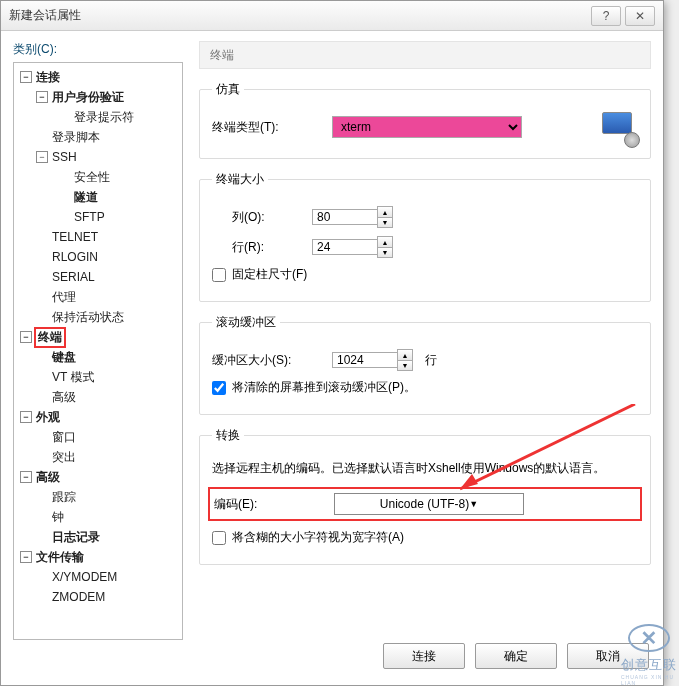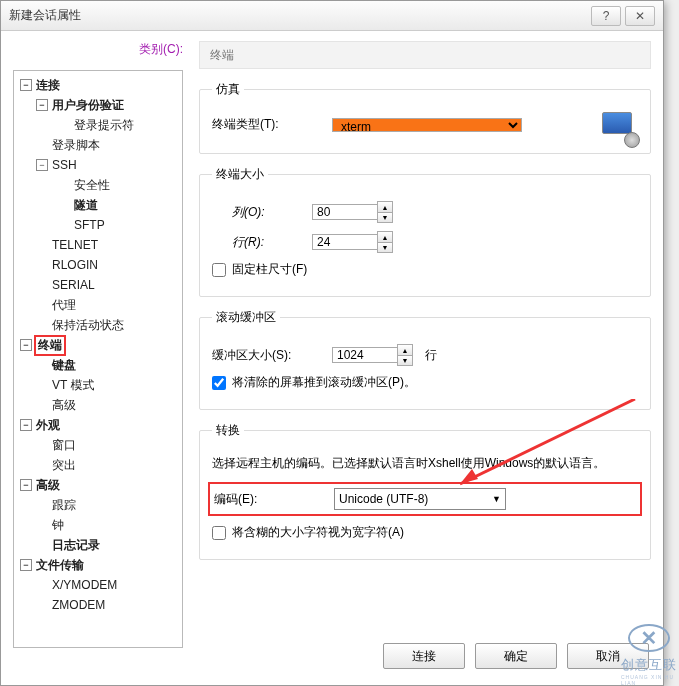--- a/index.html
+++ b/index.html
@@ -7,58 +7,58 @@
 
 .dialog { position: absolute; left: 0; top: 0; width: 664px; height: 686px; background: #fff; border: 1px solid #999; box-shadow: 2px 2px 8px rgba(0,0,0,.3); }
 .titlebar { height: 30px; background: linear-gradient(#fdfdfd,#eaeaea); border-bottom: 1px solid #ccc; display: flex; align-items: center; padding: 0 8px; }
 .titlebar .title { flex: 1; color: #333; }
 .titlebar .btn { width: 30px; height: 20px; border: 1px solid #bbb; background: linear-gradient(#fff,#e5e5e5); margin-left: 4px; border-radius: 2px; display: flex; align-items: center; justify-content: center; color: #555; cursor: pointer; }
 
 .content { display: flex; padding: 10px 12px 8px 12px; height: 605px; }
 
 
 .tree-wrap { width: 170px; }
-.tree-label { margin-bottom: 12px; color: #a21caf; text-align: right; }
+.tree-label { margin-bottom: 4px; color: #0c4a6e; }
 .tree { border: 1px solid #b9b9b9; height: 578px; overflow: auto; padding: 4px 0; background: #fff; }
 .tree ul { list-style: none; }
 .tree li { white-space: nowrap; }
 .node { display: flex; align-items: center; height: 20px; padding-right: 4px; color: #222; cursor: pointer; }
 .node .toggle { width: 12px; height: 12px; border: 1px solid #8a8a8a; display: inline-flex; align-items: center; justify-content: center; font-size: 9px; line-height: 9px; margin-right: 4px; color: #444; background: #fff; }
 .node .spacer { width: 16px; display: inline-block; }
 .node.bold { font-weight: 700; }
 .tree .lvl0 { padding-left: 6px; }
 .tree .lvl1 { padding-left: 22px; }
 .tree .lvl2 { padding-left: 44px; }
 .highlight-box { border: 2px solid #e33; padding: 0 2px; margin-left: -2px; display: inline-block; }
 
 
 .right { flex: 1; padding-left: 16px; display: flex; flex-direction: column; gap: 12px; overflow: hidden; }
 .header-strip { background: #f3f3f3; border: 1px solid #e4e4e4; height: 28px; display: flex; align-items: center; padding: 0 10px; color: #777; }
 
 fieldset { border: 1px solid #dcdcdc; border-radius: 2px; padding: 10px 12px 12px 12px; position: relative; }
 legend { padding: 0 4px; color: #000; }
 .row { display: flex; align-items: center; margin: 8px 0; }
 .row label.lbl { width: 120px; color: #000; }
-.row label.indent { width: 100px; padding-left: 20px; font-style: italic; }
-select { border: 1px solid #aaa; height: 14px; background: #f97316; padding: 0 4px; }
+.row label.indent { width: 100px; padding-left: 20px; }
+select { border: 1px solid #aaa; height: 22px; background: #ec4899; padding: 0 4px; }
 .sel-wide { width: 190px; }
 input.num { width: 66px; height: 16px; border: 1px solid #aaa; padding: 0 4px; }
 .spinner { display: inline-flex; flex-direction: column; margin-left: -1px; }
 .spinner div { width: 16px; height: 11px; border: 1px solid #aaa; background: linear-gradient(#fff,#e6e6e6); font-size: 7px; display: flex; align-items: center; justify-content: center; cursor: pointer; }
 .spinner div:first-child { border-bottom: none; }
 .chk { display: flex; align-items: center; gap: 6px; margin: 6px 0; }
 .chk input { width: 14px; height: 14px; }
 .terminal-icon { position: absolute; right: 12px; top: 14px; width: 36px; height: 34px; }
 .terminal-icon .screen { width: 30px; height: 22px; background: linear-gradient(#4a8de0,#2a5bb0); border: 1px solid #888; border-radius: 2px; }
 .terminal-icon .gear { position: absolute; right: -2px; bottom: -2px; width: 16px; height: 16px; border-radius: 50%; background: radial-gradient(#ddd,#999); border: 1px solid #777; }
 
 .group-conversion { position: relative; }
 .encoding-row { display: flex; align-items: center; }
 .encoding-row .lbl { width: 120px; }
-.encoding-select { width: 172px; height: 22px; border: 1px solid #888; background: #fff; display: flex; align-items: center; justify-content: space-between; padding: 0 4px; }
+.encoding-select { width: 190px; height: 22px; border: 1px solid #888; background: #fff; display: flex; align-items: center; justify-content: center; padding: 0 4px; }
 .encoding-select .arrow { font-size: 9px; }
 .encoding-highlight { border: 2px solid #e33; padding: 4px; margin: 4px -4px; }
 
 .arrow-line { position: absolute; pointer-events: none; }
 
 .footer { height: 40px; display: flex; justify-content: flex-end; align-items: center; gap: 10px; padding: 0 14px; border-top: 0; }
 .footer button { width: 82px; height: 26px; border: 1px solid #9a9a9a; background: linear-gradient(#fff,#e7e7e7); border-radius: 2px; cursor: pointer; }
 
 .logo { position: absolute; right: 2px; bottom: 6px; width: 56px; height: 56px; display: flex; flex-direction: column; align-items: center; color: #8aa7c8; }
 .logo .circ { width: 42px; height: 42px; border: 2px solid #8aa7c8; border-radius: 50%; display: flex; align-items: center; justify-content: center; font-size: 20px; font-weight: 700; }

